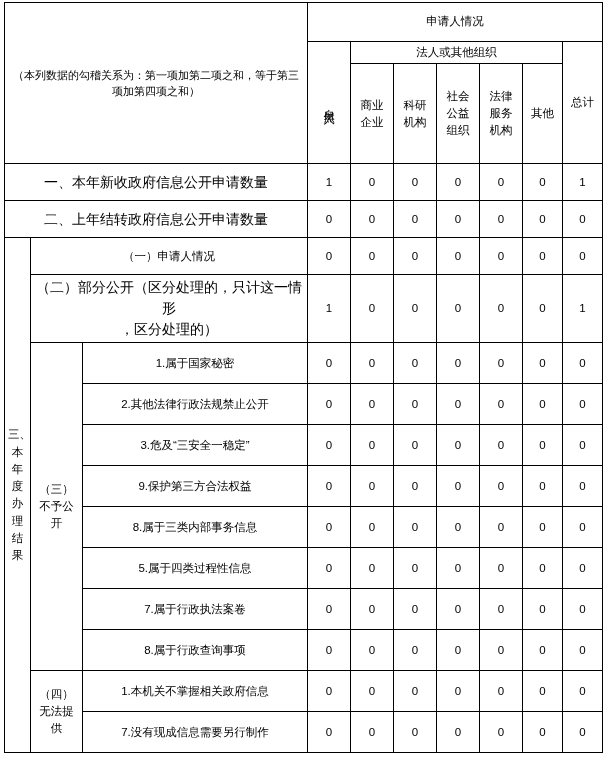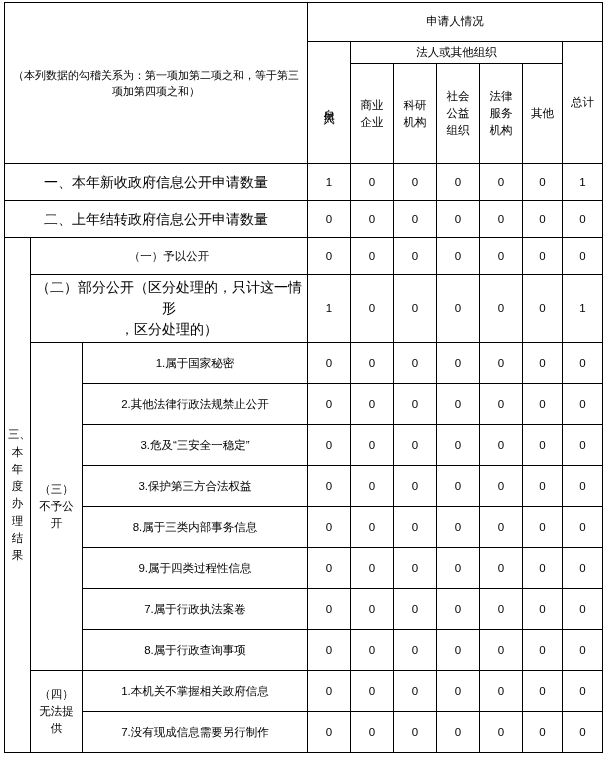--- a/index.html
+++ b/index.html
@@ -141,21 +141,21 @@
         <td class="num">0</td>
         <td class="num">0</td>
         <td class="num">0</td>
         <td class="num">0</td>
       </tr>
 
       <tr>
         <td rowspan="14" class="sidecell">
           <span>三、本年度办理结果</span>
         </td>
-        <td colspan="2" class="rowlabel-indent" style="height:32px">（一）予以公开</td>
+        <td colspan="2" class="rowlabel-indent" style="height:32px">（一）申请人情况</td>
         <td class="num">0</td>
         <td class="num">0</td>
         <td class="num">0</td>
         <td class="num">0</td>
         <td class="num">0</td>
         <td class="num">0</td>
         <td class="num">0</td>
       </tr>
 
       <tr>
@@ -202,21 +202,21 @@
         <td class="num">0</td>
         <td class="num">0</td>
         <td class="num">0</td>
         <td class="num">0</td>
         <td class="num">0</td>
         <td class="num">0</td>
         <td class="num">0</td>
       </tr>
 
       <tr>
-        <td class="rowlabel-indent" style="height:36px">3.保护第三方合法权益</td>
+        <td class="rowlabel-indent" style="height:36px">9.保护第三方合法权益</td>
         <td class="num">0</td>
         <td class="num">0</td>
         <td class="num">0</td>
         <td class="num">0</td>
         <td class="num">0</td>
         <td class="num">0</td>
         <td class="num">0</td>
       </tr>
 
       <tr>
@@ -224,21 +224,21 @@
         <td class="num">0</td>
         <td class="num">0</td>
         <td class="num">0</td>
         <td class="num">0</td>
         <td class="num">0</td>
         <td class="num">0</td>
         <td class="num">0</td>
       </tr>
 
       <tr>
-        <td class="rowlabel-indent" style="height:36px">9.属于四类过程性信息</td>
+        <td class="rowlabel-indent" style="height:36px">5.属于四类过程性信息</td>
         <td class="num">0</td>
         <td class="num">0</td>
         <td class="num">0</td>
         <td class="num">0</td>
         <td class="num">0</td>
         <td class="num">0</td>
         <td class="num">0</td>
       </tr>
 
       <tr>

